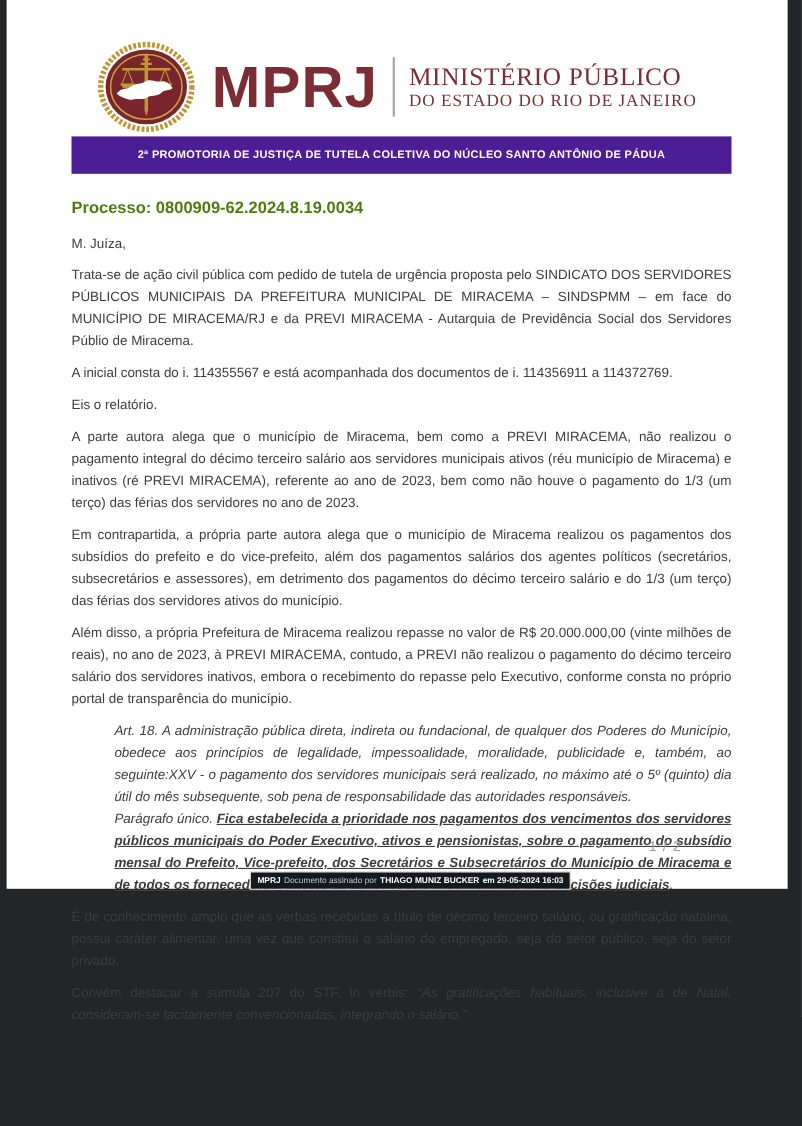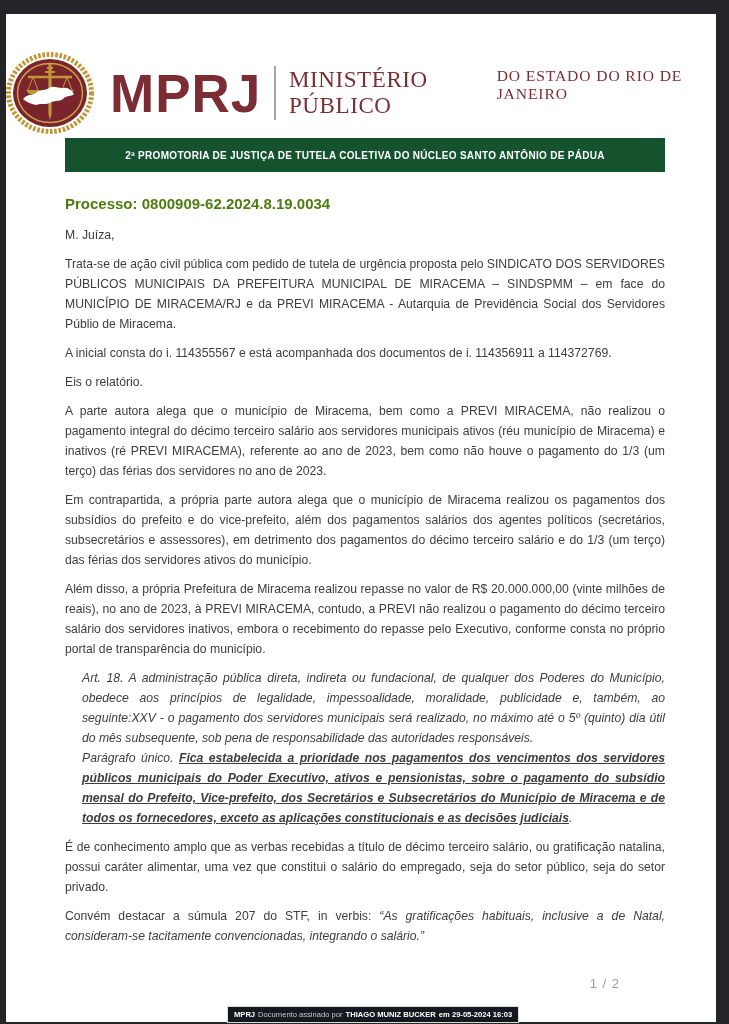--- a/index.html
+++ b/index.html
@@ -3,61 +3,61 @@
 <meta charset="utf-8">
 <style>
   html,body{margin:0;padding:0;}
   body{
     width:729px;height:1024px;position:relative;
     background:#232528;
     font-family:"Liberation Sans", sans-serif;
     overflow:hidden;
   }
   .page{
-    position:absolute;top:14px;left:6px;width:710px;height:1008px;
+    position:absolute;top:0;left:6px;width:710px;height:808px;
     background:#ffffff;
   }
   
   .letterhead{
     margin-top:38px;
     display:flex;justify-content:center;align-items:center;gap:16px;
   }
   .seal{width:88px;height:82px;flex:0 0 auto;}
   .wordmark{display:flex;align-items:center;gap:13px;}
   .acronym{
     font-size:53px;font-weight:800;letter-spacing:1px;
     color:#7b2d33;line-height:1;
   }
   .vdivider{width:2px;height:54px;background:#aaa4a2;}
   .brand-names{
     font-family:"Liberation Serif", serif;color:#7b2d33;
-    display:flex;flex-direction:row;line-height:1.12;
+    display:flex;flex-direction:column;line-height:1.12;
   }
   .brand-l1{font-size:23px;letter-spacing:0.6px;}
   .brand-l2{font-size:15.6px;letter-spacing:0.9px;}
   
   .banner{
     margin:4px 51px 0 59px;height:34px;
-    background:#14532d;color:#ffffff;
+    background:#4c1d95;color:#ffffff;
     font-size:10px;font-weight:bold;letter-spacing:0.3px;
     display:flex;align-items:center;justify-content:center;
     text-align:center;
   }
   
   .content{margin:22px 51px 0 59px;color:#3d3d3d;}
   .processo{
     font-size:15px;font-weight:bold;color:#4d7c0f;
     margin:0 0 11px 0;line-height:20px;
   }
   .content p{
     font-size:12.2px;line-height:20px;text-align:justify;
     margin:9px 0 0 0;
   }
   blockquote{
-    margin:9px 0 0 17px;padding:0;
+    margin:9px 0 0 39px;padding:0;
   }
   blockquote p{
     font-size:11.8px;line-height:17.5px;font-style:italic;
     margin:0 !important;
   }
   .emph{font-weight:bold;text-decoration:underline;}
   .quote-italic{font-style:italic;}
   
   .page-indicator{
     position:absolute;right:96px;bottom:31px;

